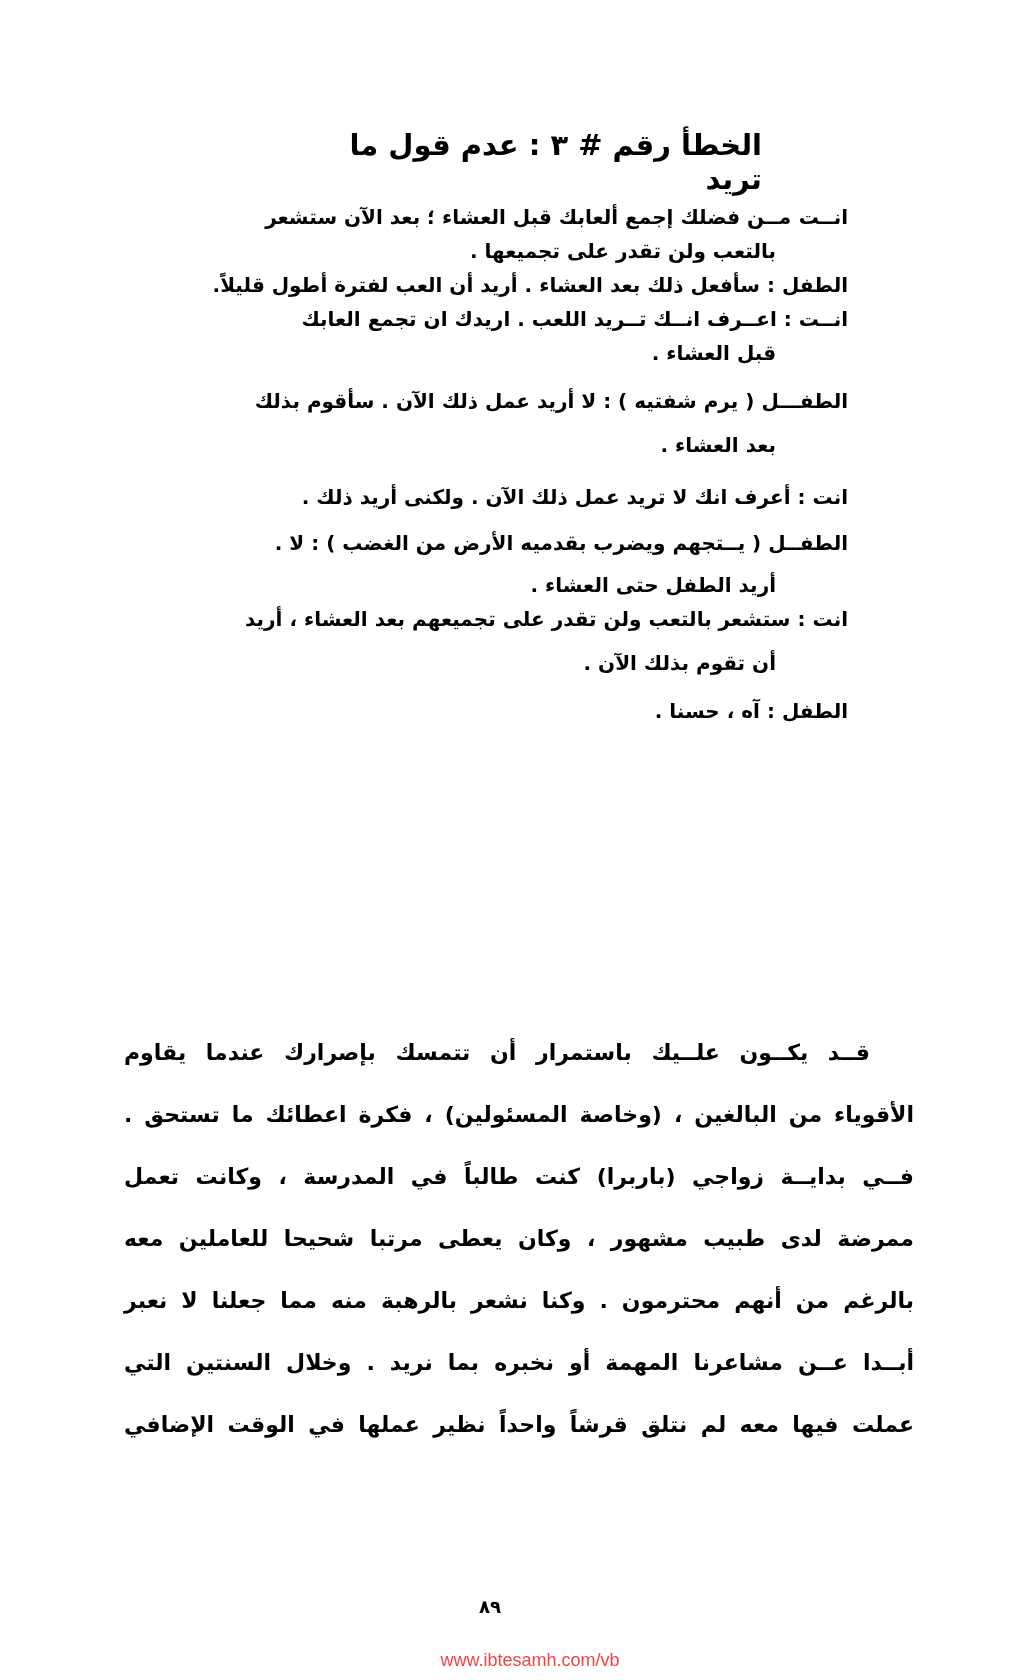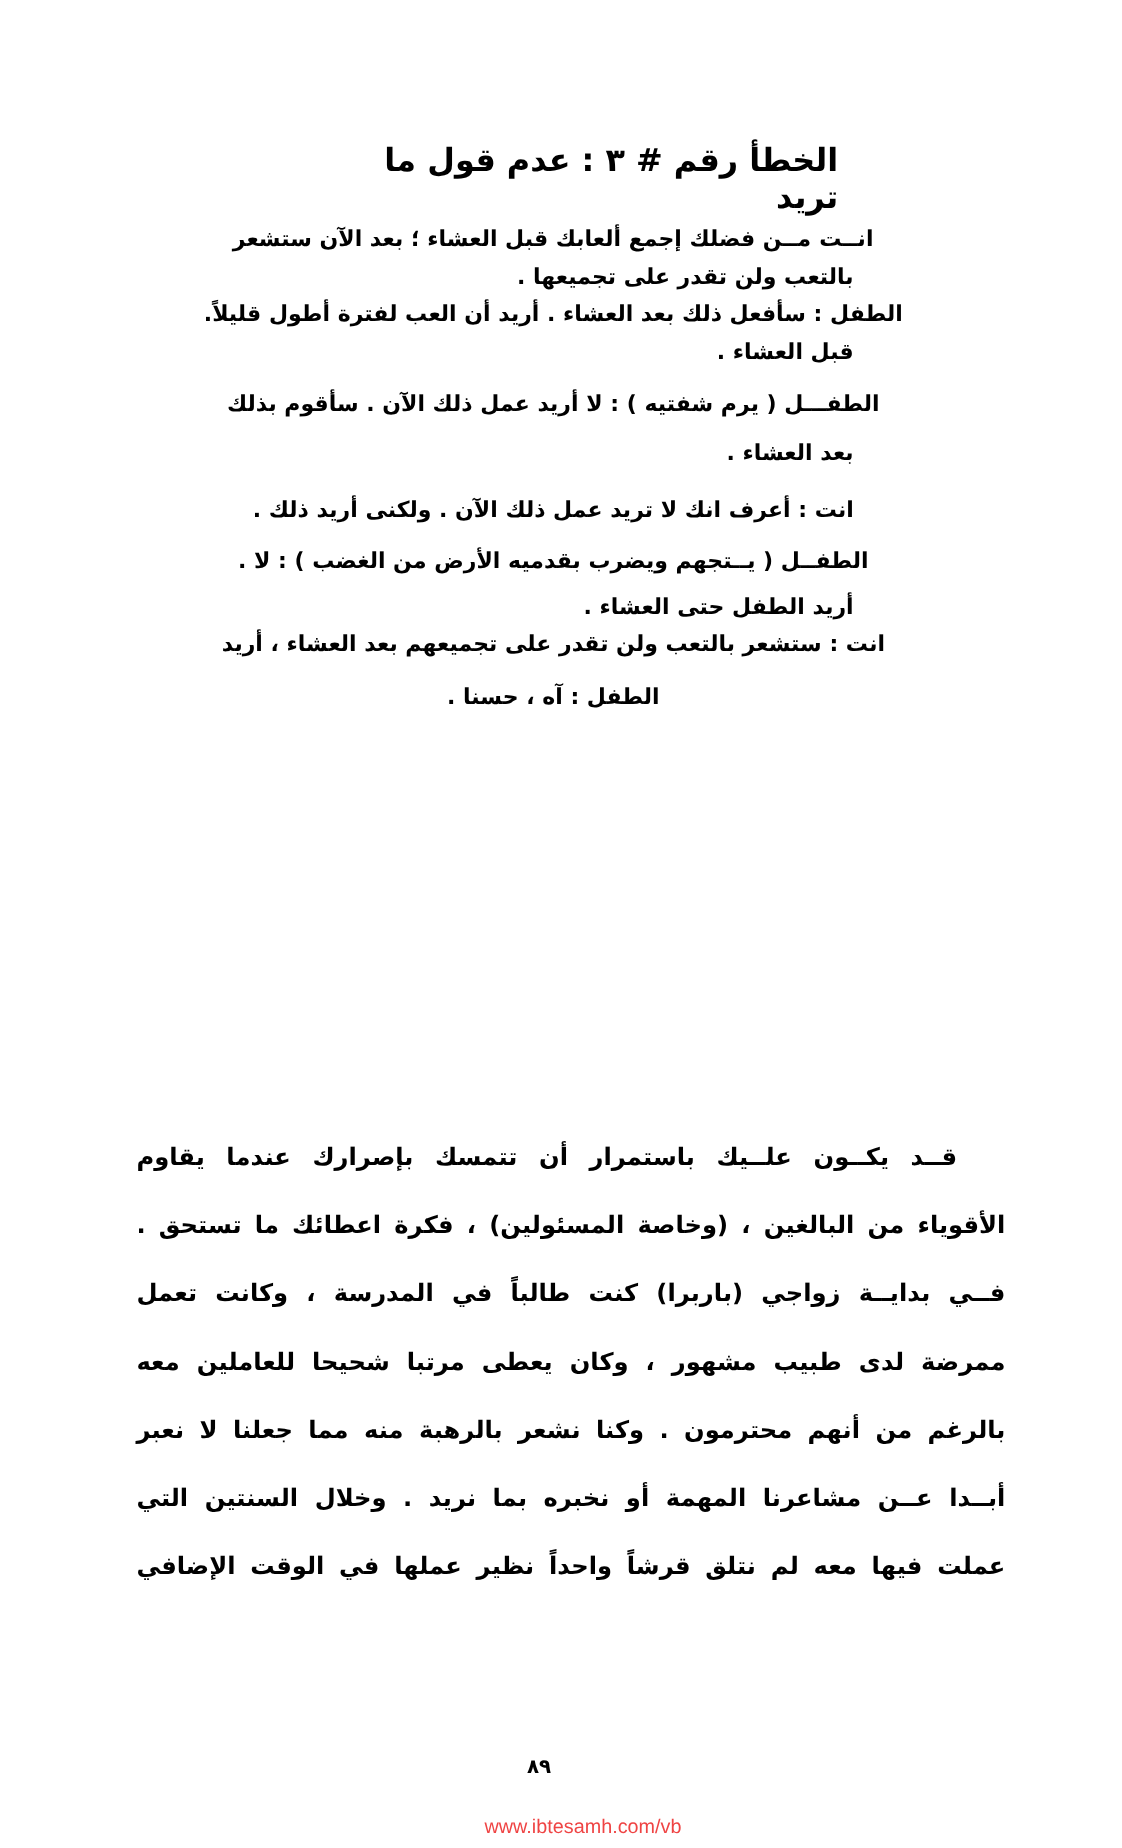--- a/index.html
+++ b/index.html
@@ -41,21 +41,20 @@
     }
     .turn {
       position: relative;
       margin: 0;
       line-height: 34px;
       text-align: right;
     }
     .turn .first {
       display: block;
       white-space: nowrap;
-      text-align: center;
     }
     .turn .cont {
       display: block;
       padding-right: 72px;
       white-space: nowrap;
     }
     .turn .speaker {
       display: inline-block;
       min-width: 50px;
     }
@@ -110,35 +109,37 @@
 
   <div class="dialogue">
     <p class="turn">
       <span class="first"><span class="speaker">انــت</span> <span>مــن فضلك إجمع ألعابك قبل العشاء ؛ بعد الآن ستشعر</span></span>
       <span class="cont">بالتعب ولن تقدر على تجميعها .</span>
     </p>
     <p class="turn">
       <span class="first"><span class="speaker">الطفل :</span> <span>سأفعل ذلك بعد العشاء . أريد أن العب لفترة أطول قليلاً.</span></span>
     </p>
     <p class="turn">
+      <span class="first"><span class="speaker">انــت :</span> <span>اعــرف انــك تــريد اللعب . اريدك ان تجمع العابك</span></span>
       <span class="cont">قبل العشاء .</span>
     </p>
     <p class="turn" style="margin-top:14px">
       <span class="first"><span class="speaker">الطفـــل</span> <span>( يرم شفتيه ) : لا أريد عمل ذلك الآن . سأقوم بذلك</span></span>
       <span class="cont" style="margin-top:10px">بعد العشاء .</span>
     </p>
     <p class="turn" style="margin-top:18px">
       <span class="first"><span class="speaker">انت :</span> <span>أعرف انك لا تريد عمل ذلك الآن . ولكنى أريد ذلك .</span></span>
     </p>
     <p class="turn" style="margin-top:12px">
       <span class="first"><span class="speaker">الطفــل</span> <span>( يــتجهم ويضرب بقدميه الأرض من الغضب ) : لا .</span></span>
       <span class="cont" style="margin-top:8px">أريد الطفل حتى العشاء .</span>
     </p>
     <p class="turn" style="">
       <span class="first"><span class="speaker">انت :</span> <span>ستشعر بالتعب ولن تقدر على تجميعهم بعد العشاء ، أريد</span></span>
+      <span class="cont" style="margin-top:10px">أن تقوم بذلك الآن .</span>
     </p>
     <p class="turn" style="margin-top:14px">
       <span class="first"><span class="speaker">الطفل :</span> <span>آه ، حسنا .</span></span>
     </p>
   </div>
 
   <div class="prose">
     <span class="pline indent">قــد يكــون علــيك باستمرار أن تتمسك بإصرارك عندما يقاوم</span>
     <span class="pline">الأقوياء من البالغين ، (وخاصة المسئولين) ، فكرة اعطائك ما تستحق .</span>
     <span class="pline">فــي بدايــة زواجي (باربرا) كنت طالباً في المدرسة ، وكانت تعمل</span>

